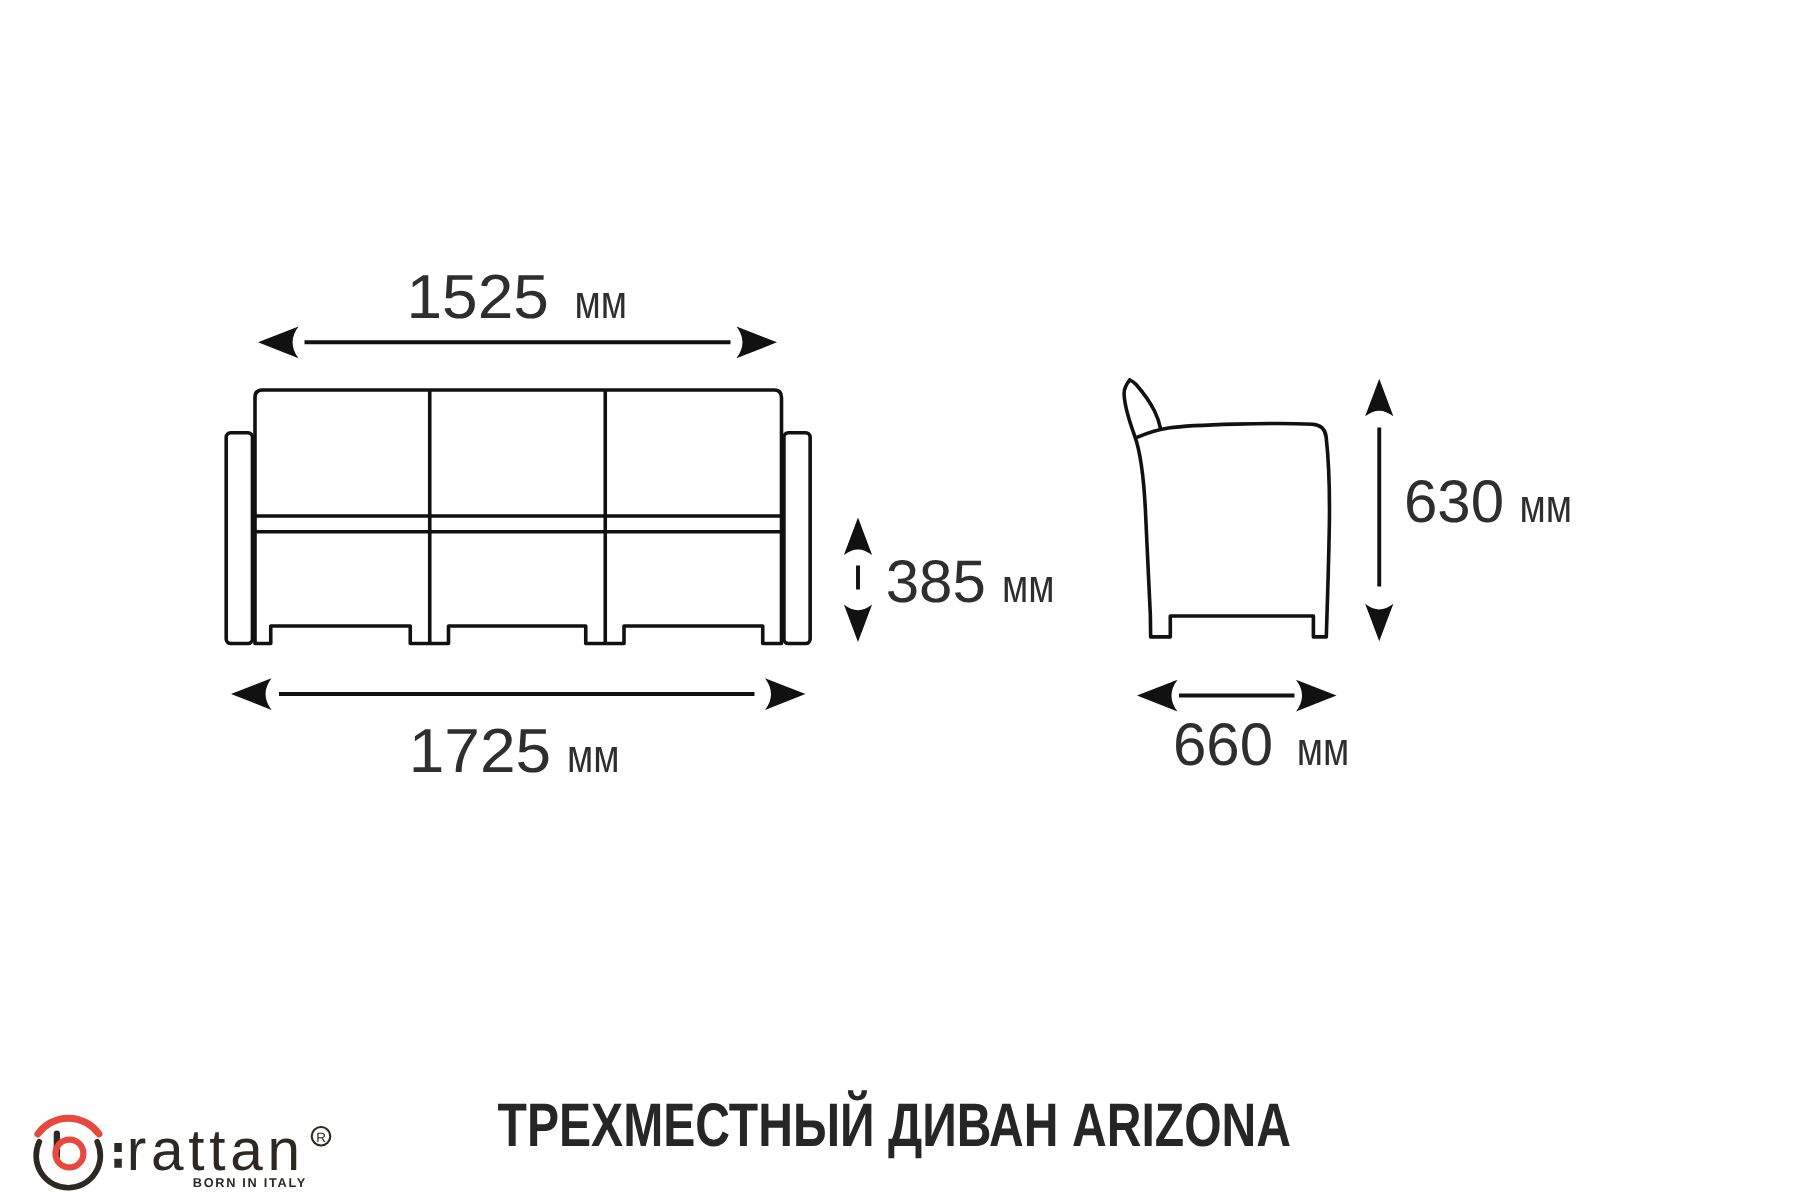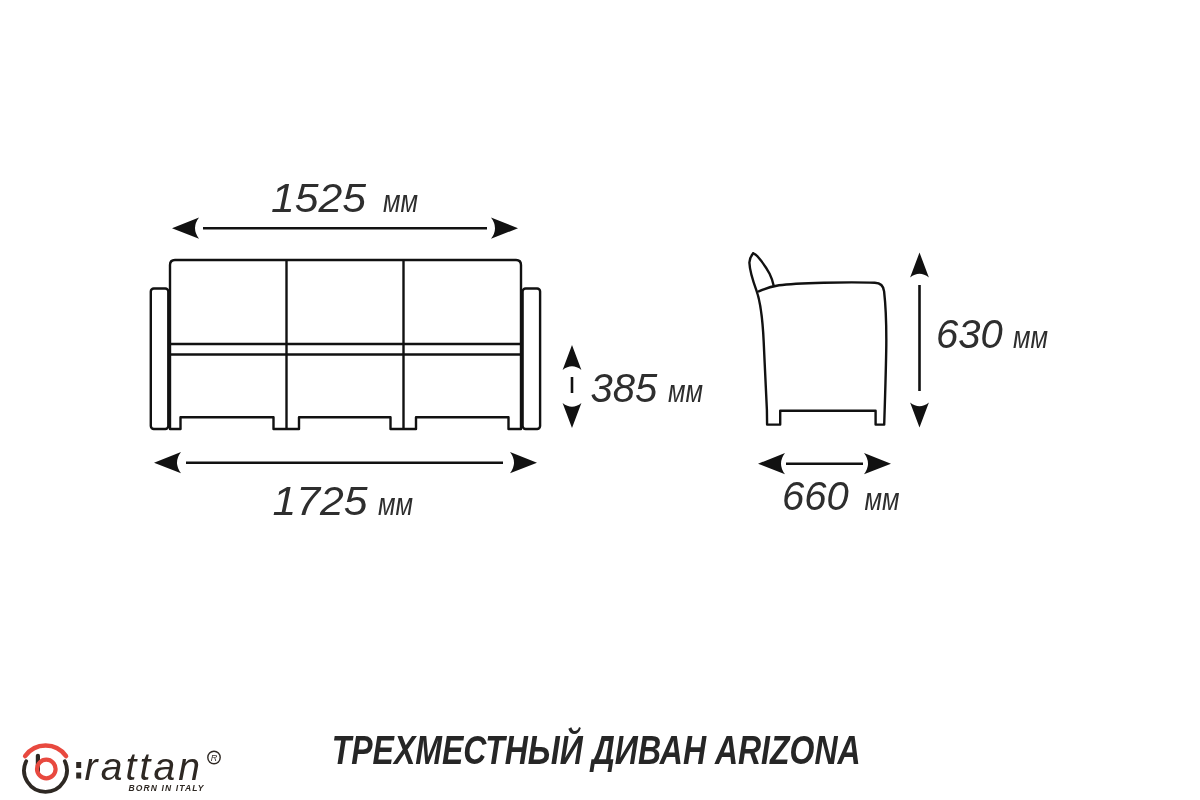--- a/index.html
+++ b/index.html
@@ -1,17 +1,17 @@
 <!DOCTYPE html>
 <html><head>
 <meta charset="utf-8">
 <style>
   html,body{margin:0;padding:0;background:#ffffff;}
   .page{position:relative;width:1200px;height:800px;background:#ffffff;overflow:hidden;
-        font-family:"Liberation Sans",sans-serif;font-style:italic;}
+        font-family:"Liberation Sans",sans-serif;}
   svg{position:absolute;left:0;top:0;}
 </style>
 </head>
 <body>
 <div class="page">
 <svg width="1200" height="800" viewBox="0 0 1200 800">
   <defs>
     <path id="ah" d="M0,0 L-27,-10.6 Q-19,0 -27,10.6 Z" fill="#111"></path>
     <path id="ahv" d="M0,0 L-25,-9.4 Q-17.5,0 -25,9.4 Z" fill="#111"></path>
   </defs>

